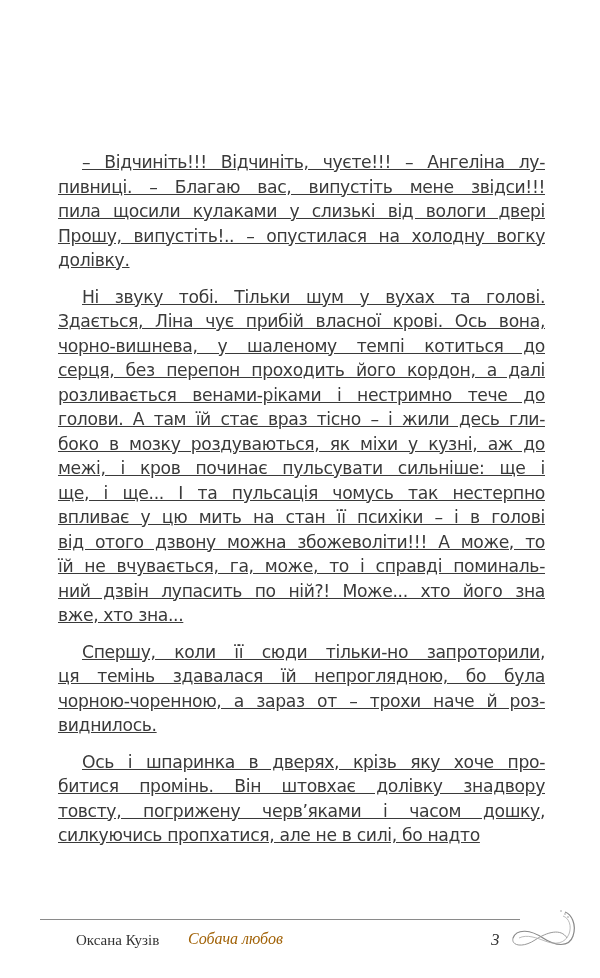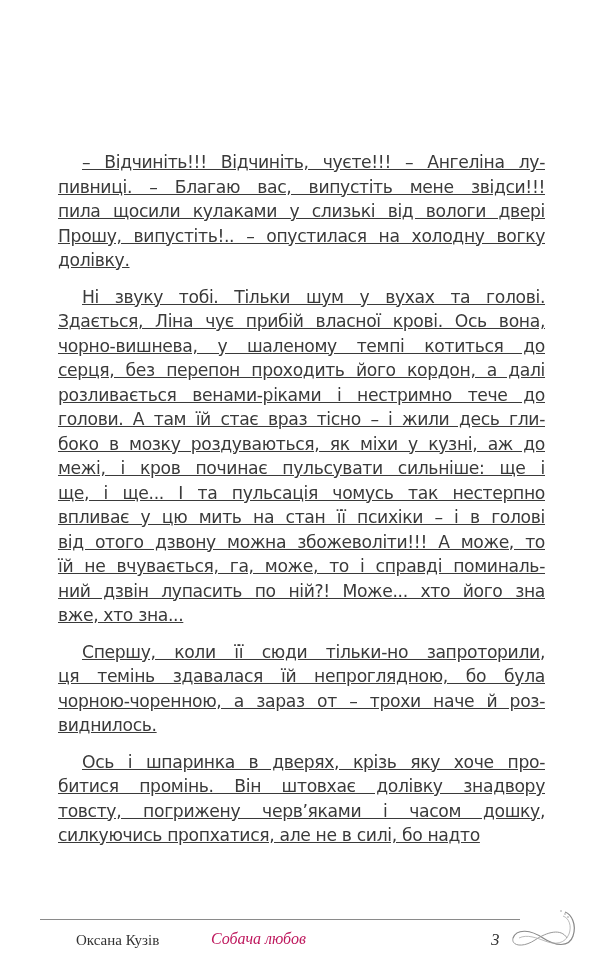--- a/index.html
+++ b/index.html
@@ -17,22 +17,22 @@
     .line.last { text-align-last: left; }
     .line.indent { padding-left: 24px; }
     .footer-rule {
       position: absolute; left: 40px; top: 919px; width: 480px; height: 1px; background: #8a8a8a;
     }
     .footer-author {
       position: absolute; left: 40px; top: 932px;
       font-family: "Liberation Serif", serif; font-size: 15px; color: #333; margin-left: 36px;
     }
     .footer-title {
-      position: absolute; left: 211px; top: 930px;
-      font-family: "Liberation Serif", serif; font-style: italic; font-size: 16px; color: #be185d;
+      position: absolute; left: 188px; top: 930px;
+      font-family: "Liberation Serif", serif; font-style: italic; font-size: 16px; color: #a16207;
     }
     .footer-page {
       position: absolute; left: 491px; top: 930px;
       font-family: "Liberation Serif", serif; font-style: italic; font-size: 17px; color: #333;
     }
     .ornament { position: absolute; left: 505px; top: 908px; width: 75px; height: 45px; }
   </style>
 </head>
 <body>
 

